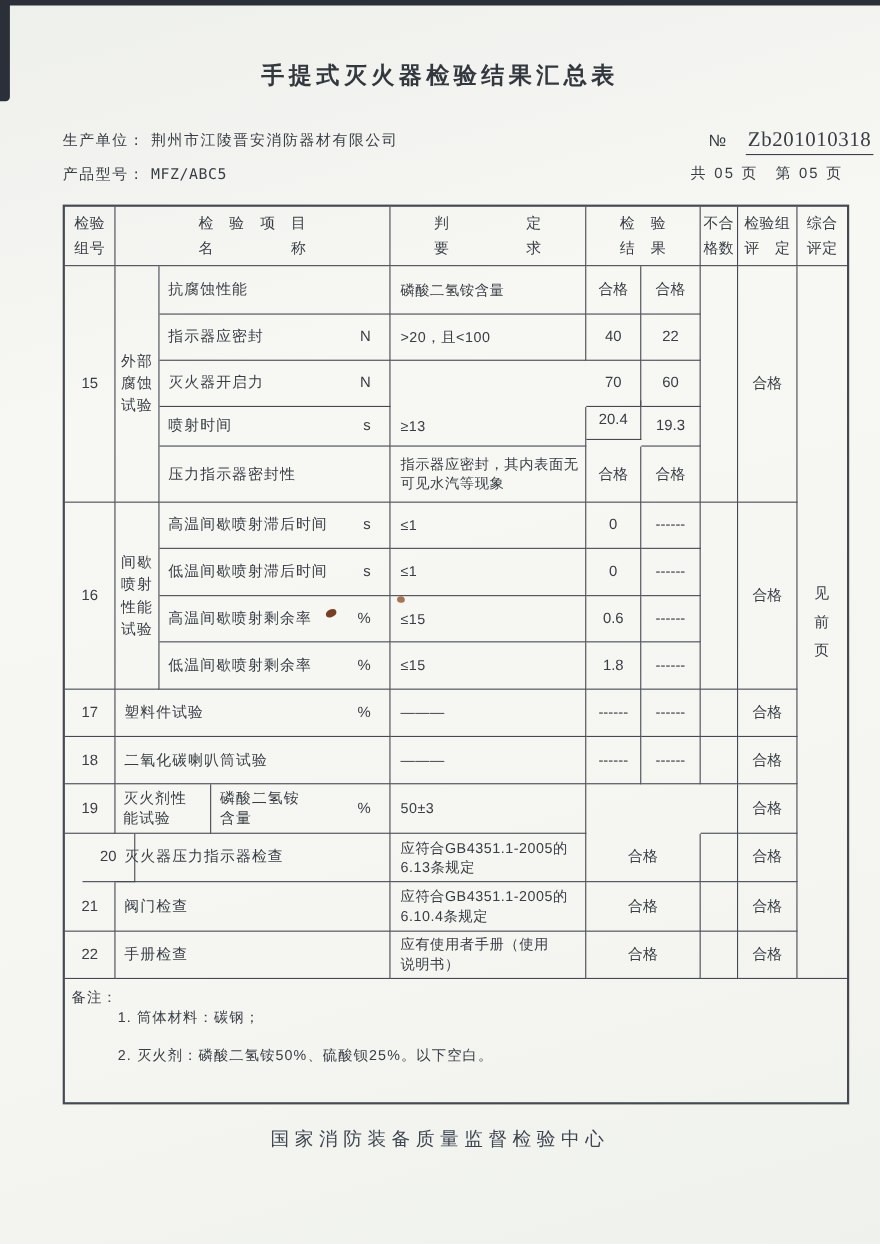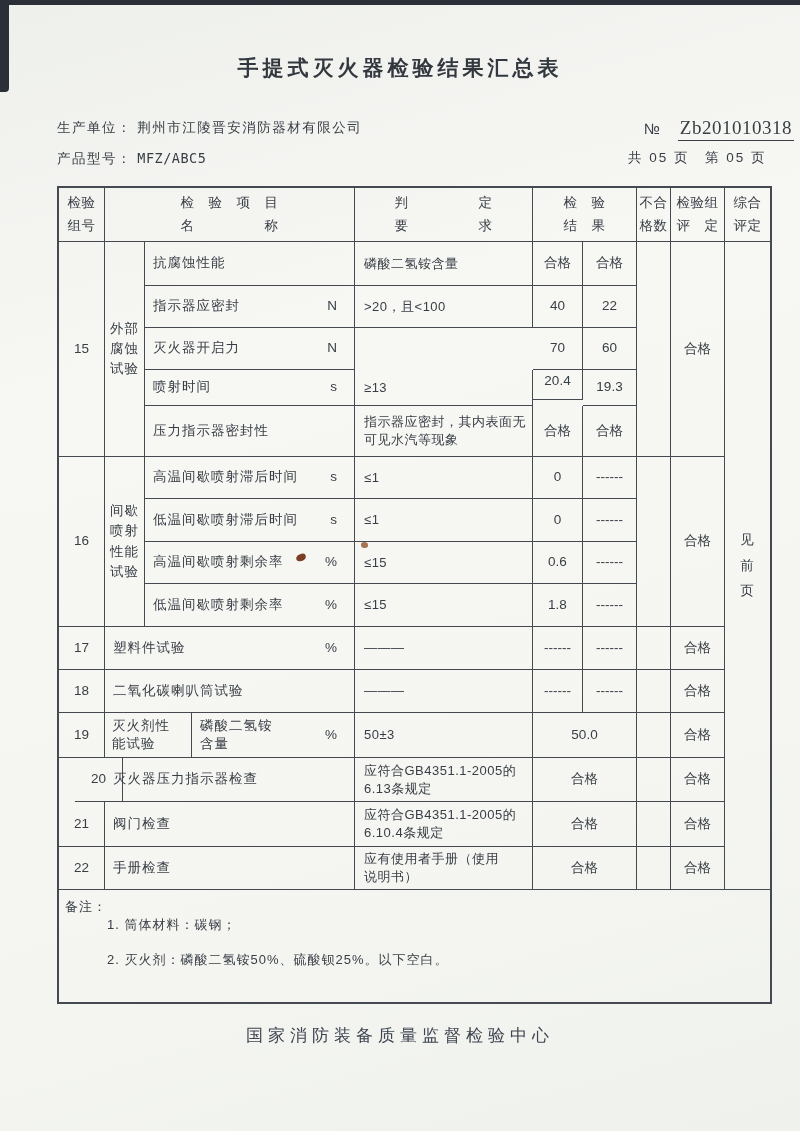--- a/index.html
+++ b/index.html
@@ -157,21 +157,20 @@
       <div class="cell judge" style="left: 296px; top: 482px; width: 178px; height: 43px;">———</div>
       <div class="cell" style="left: 474px; top: 482px; width: 50px; height: 43px;">------</div>
       <div class="cell" style="left: 524px; top: 482px; width: 54px; height: 43px;">------</div>
       <div class="cell" style="left: 578px; top: 482px; width: 34px; height: 43px;"></div>
       <div class="cell" style="left: 612px; top: 482px; width: 54px; height: 43px;">合格</div>
       <div class="cell" style="left: 0px; top: 525px; width: 46px; height: 45px;">19</div>
       <div class="cell grp-h" style="left: 46px; top: 525px; width: 87px; height: 45px;">灭火剂性
 能试验</div>
       <div class="cell item" style="left: 133px; top: 525px; width: 163px; height: 45px; gap: 40px;"><span>磷酸二氢铵含量</span><span class="unit">%</span></div>
       <div class="cell judge" style="left: 296px; top: 525px; width: 178px; height: 45px; text-align: right;">50±3</div>
-      <div class="cell" style="left: 474px; top: 525px; width: 104px; height: 45px;">50.0</div>
       <div class="cell" style="left: 578px; top: 525px; width: 34px; height: 45px;"></div>
       <div class="cell" style="left: 612px; top: 525px; width: 54px; height: 45px;">合格</div>
       <div class="cell" style="left: 16px; top: 570px; width: 48px; height: 44px;">20</div>
       <div class="cell item" style="left: 46px; top: 570px; width: 250px; height: 44px;"><span>灭火器压力指示器检查</span><span class="unit"></span></div>
       <div class="cell judge" style="left: 296px; top: 570px; width: 178px; height: 44px;">应符合GB4351.1-2005的
 6.13条规定</div>
       <div class="cell" style="left: 474px; top: 570px; width: 104px; height: 44px;">合格</div>
       <div class="cell" style="left: 578px; top: 570px; width: 34px; height: 44px;"></div>
       <div class="cell" style="left: 612px; top: 570px; width: 54px; height: 44px;">合格</div>
       <div class="cell" style="left: 0px; top: 614px; width: 46px; height: 45px;">21</div>

